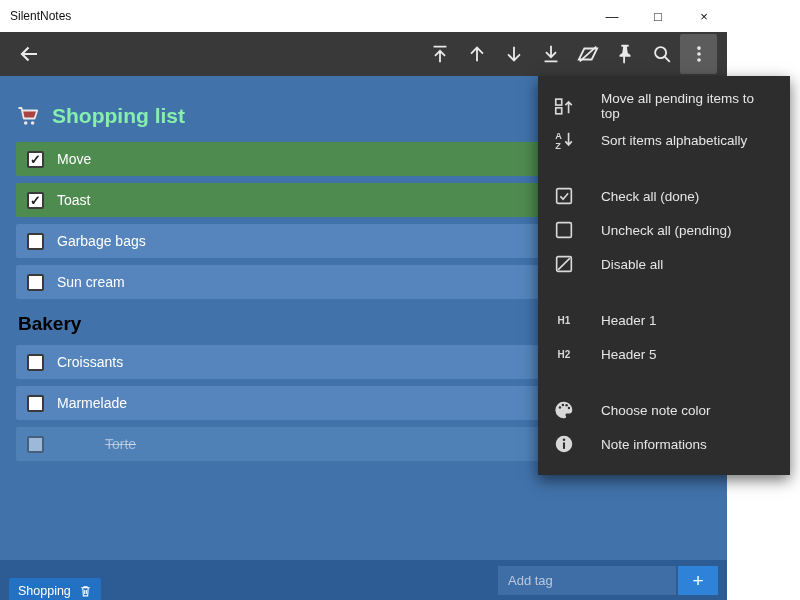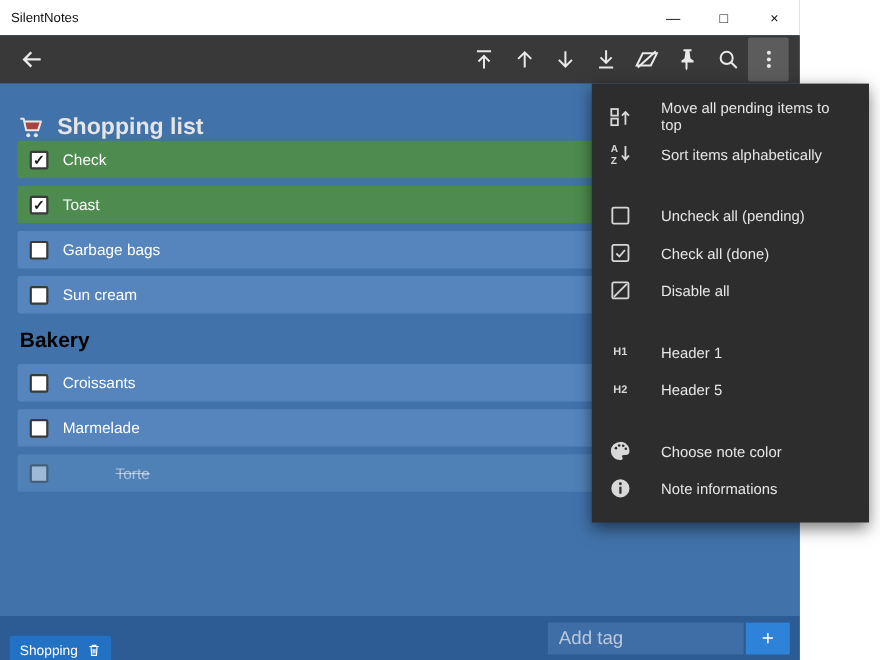--- a/index.html
+++ b/index.html
@@ -15,21 +15,21 @@
 
   
   .toolbar { height:44px; background:#393939; display:flex; align-items:center; padding:0 10px; }
   .tb-btn { width:37px; height:40px; display:flex; align-items:center; justify-content:center; border-radius:2px; }
   .tb-btn.active { background:#5c5c5c; }
   .tb-right { margin-left:auto; display:flex; }
   svg { display:block; }
 
   
   .content { position:absolute; top:76px; bottom:40px; left:0; right:0; background:#4172aa; padding:0 16px; overflow:hidden; }
-  .note-title { margin-top:28px; margin-bottom:0; display:flex; align-items:center; gap:12px; color:#e5e5e5; font-size:21px; font-weight:bold; }
+  .note-title { margin-top:28px; margin-bottom:14px; display:flex; align-items:center; gap:12px; color:#86efac; font-size:21px; font-weight:bold; }
   .section-header { color:#000000; font-weight:bold; font-size:19px; margin:14px 0 10px 2px; }
   .row { height:34px; border-radius:2px; display:flex; align-items:center; padding:0 11px; margin-bottom:7px; color:#fff; font-size:14px; }
   .row.done { background:#4d8b4f; }
   .row.pending { background:#5585bc; }
   .row.disabled { background:#4f80b6; }
   .row.disabled .label { color:rgba(255,255,255,.5); text-decoration:line-through;margin-left:48px; }
   .row.disabled .cb { opacity:.45; }
   .cb { width:17px; height:17px; background:#fff; border:2px solid #3a3a3a; border-radius:2px; margin-right:13px; display:flex; align-items:center; justify-content:center; font-size:13px; line-height:1; color:#1d1d1d; font-weight:bold; flex:0 0 auto; }
   .drag-handle { margin-left:auto; margin-right:16px; width:12px; height:12px; background:rgba(255,255,255,.9); border-radius:3px; }
 
@@ -37,21 +37,21 @@
   .menu { position:absolute; top:76px; left:538px; width:252px; background:#2d2d2d; box-shadow:0 5px 14px rgba(0,0,0,.55); padding:9px 0 10px; z-index:10; }
   .menu-group { padding:4px 0; }
   .menu-group + .menu-group { margin-top:14px; }
   .menu-item { display:flex; align-items:center; gap:26px; height:34px; padding:0 15px; color:#e6e6e6; font-size:13.5px; }
   .menu-ic { width:22px; display:flex; align-items:center; justify-content:center; flex:0 0 auto; }
   .menu-ic.txt { color:#d8d8d8; font-weight:bold; font-size:10px; }
 
   
   .tagbar { position:absolute; left:0; right:0; bottom:0; height:40px; background:#2d5c95; display:flex; align-items:center; padding:0 9px; }
   .tag-chip { background:#2271c3; color:#fff; font-size:12.5px; height:26px; display:flex; align-items:center; gap:8px; padding:0 9px; border-radius:2px;margin-top:22px; }
-  .add-tag { margin-left:auto; width:178px; height:29px; background:#3f6da6; border:none; outline:none; color:#86efac; font-size:17px; padding:0 10px; font-family:"Liberation Sans", sans-serif; }
+  .add-tag { margin-left:auto; width:178px; height:29px; background:#3f6da6; border:none; outline:none; color:#86efac; font-size:13px; padding:0 10px; font-family:"Liberation Sans", sans-serif; }
   .add-tag::placeholder { color:#bcc9da; }
   .plus-btn { width:40px; height:29px; background:#2e82d8; color:#fff; border:none; font-size:19px; line-height:1; display:flex; align-items:center; justify-content:center; margin-left:2px; }
 </style>
 </head>
 <body>
 
 <div class="app">
 
   <div class="titlebar">
     <span class="title">SilentNotes</span>
@@ -141,21 +141,21 @@
             <path d="M2.5 4h3l2.3 10.5h10.8l2.6-8H6.4" fill="#a94442" stroke="#e8e8e8" stroke-width="1.8" stroke-linejoin="round"></path>
             <circle cx="9.7" cy="19" r="1.8" fill="#e8e8e8"></circle>
             <circle cx="16.6" cy="19" r="1.8" fill="#e8e8e8"></circle>
           </svg>
       </span>
       <span>Shopping list</span>
     </div>
 
     <div class="row done">
       <span class="cb">✓</span>
-      <span class="label">Check</span>
+      <span class="label">Move</span>
     </div>
     <div class="row done">
       <span class="cb">✓</span>
       <span class="label">Toast</span>
     </div>
     <div class="row pending">
       <span class="cb"></span>
       <span class="label">Garbage bags</span>
     </div>
     <div class="row pending">
@@ -202,32 +202,32 @@
         </span>
         <span>Sort items alphabetically</span>
       </div>
     </div>
 
     <div class="menu-group">
       <div class="menu-item">
         <span class="menu-ic">
           <svg width="22" height="22" viewBox="0 0 24 24" fill="none" stroke="#d8d8d8" stroke-width="1.8">
               <rect x="4" y="4" width="16" height="16" rx="1.5"></rect>
+              <path d="m8 12.5 3 3 5.5-6.5"></path>
+            </svg>
+        </span>
+        <span>Check all (done)</span>
+      </div>
+      <div class="menu-item">
+        <span class="menu-ic">
+          <svg width="22" height="22" viewBox="0 0 24 24" fill="none" stroke="#d8d8d8" stroke-width="1.8">
+              <rect x="4" y="4" width="16" height="16" rx="1.5"></rect>
             </svg>
         </span>
         <span>Uncheck all (pending)</span>
-      </div>
-      <div class="menu-item">
-        <span class="menu-ic">
-          <svg width="22" height="22" viewBox="0 0 24 24" fill="none" stroke="#d8d8d8" stroke-width="1.8">
-              <rect x="4" y="4" width="16" height="16" rx="1.5"></rect>
-              <path d="m8 12.5 3 3 5.5-6.5"></path>
-            </svg>
-        </span>
-        <span>Check all (done)</span>
       </div>
       <div class="menu-item">
         <span class="menu-ic">
           <svg width="22" height="22" viewBox="0 0 24 24" fill="none" stroke="#d8d8d8" stroke-width="1.8">
               <rect x="4" y="4" width="16" height="16" rx="1.5"></rect>
               <line x1="5.5" y1="18.5" x2="18.5" y2="5.5"></line>
             </svg>
         </span>
         <span>Disable all</span>
       </div>

